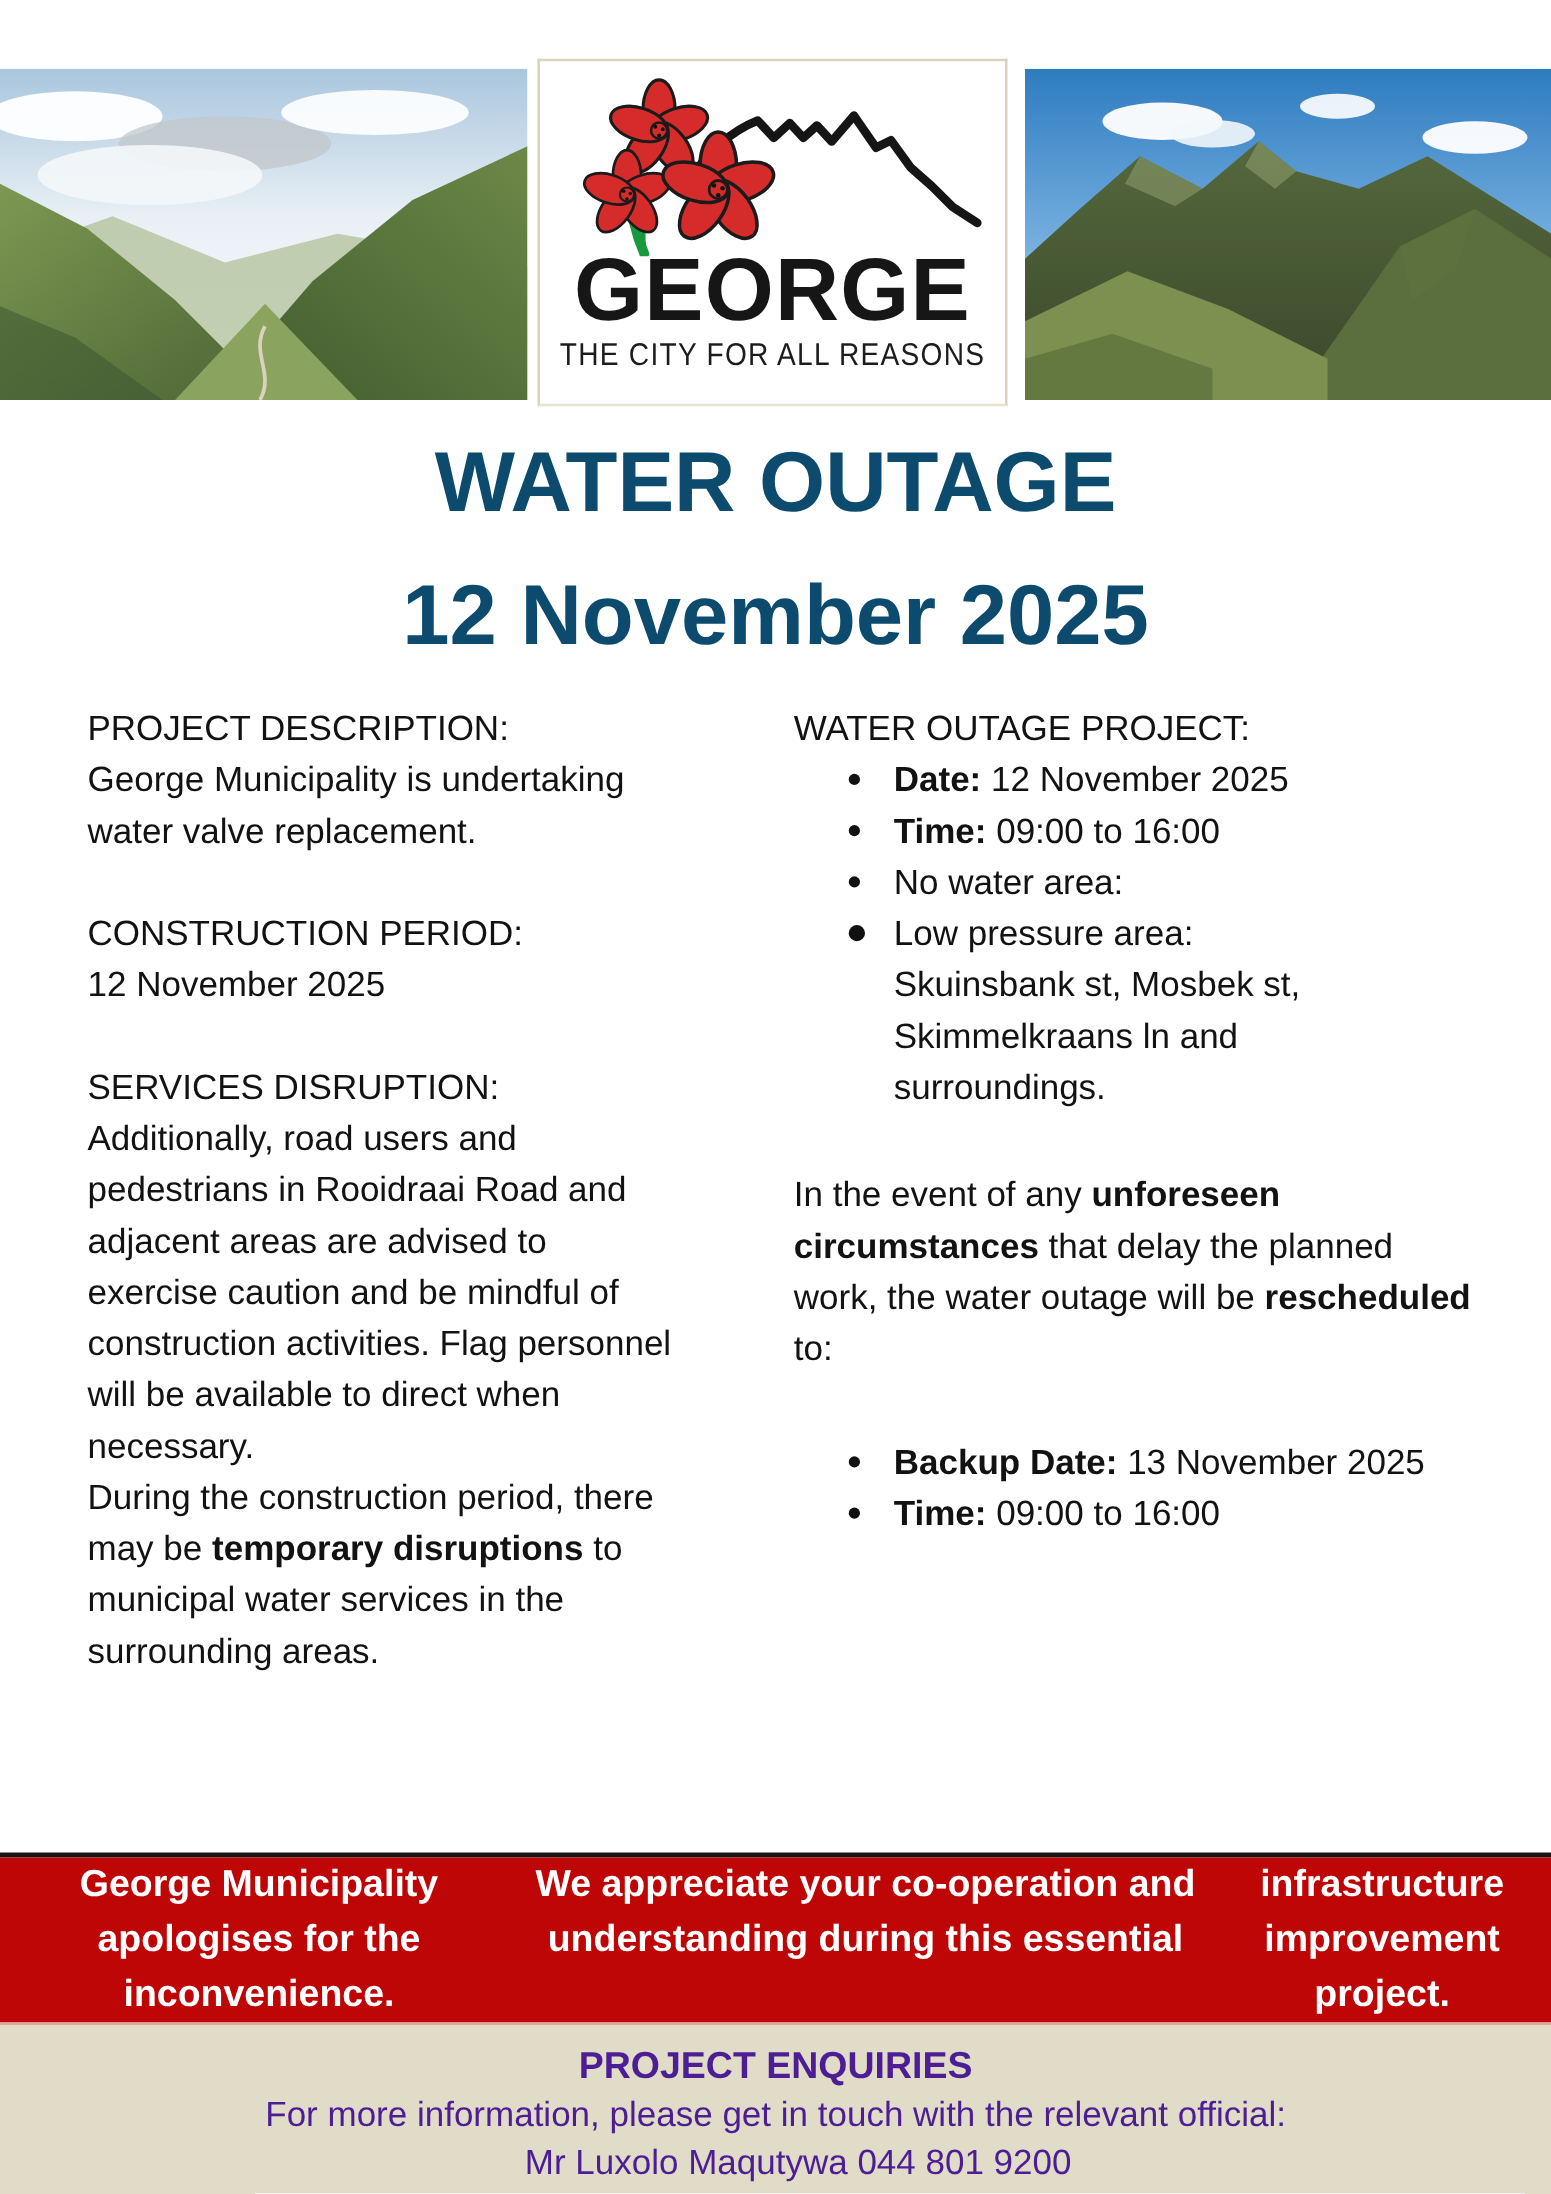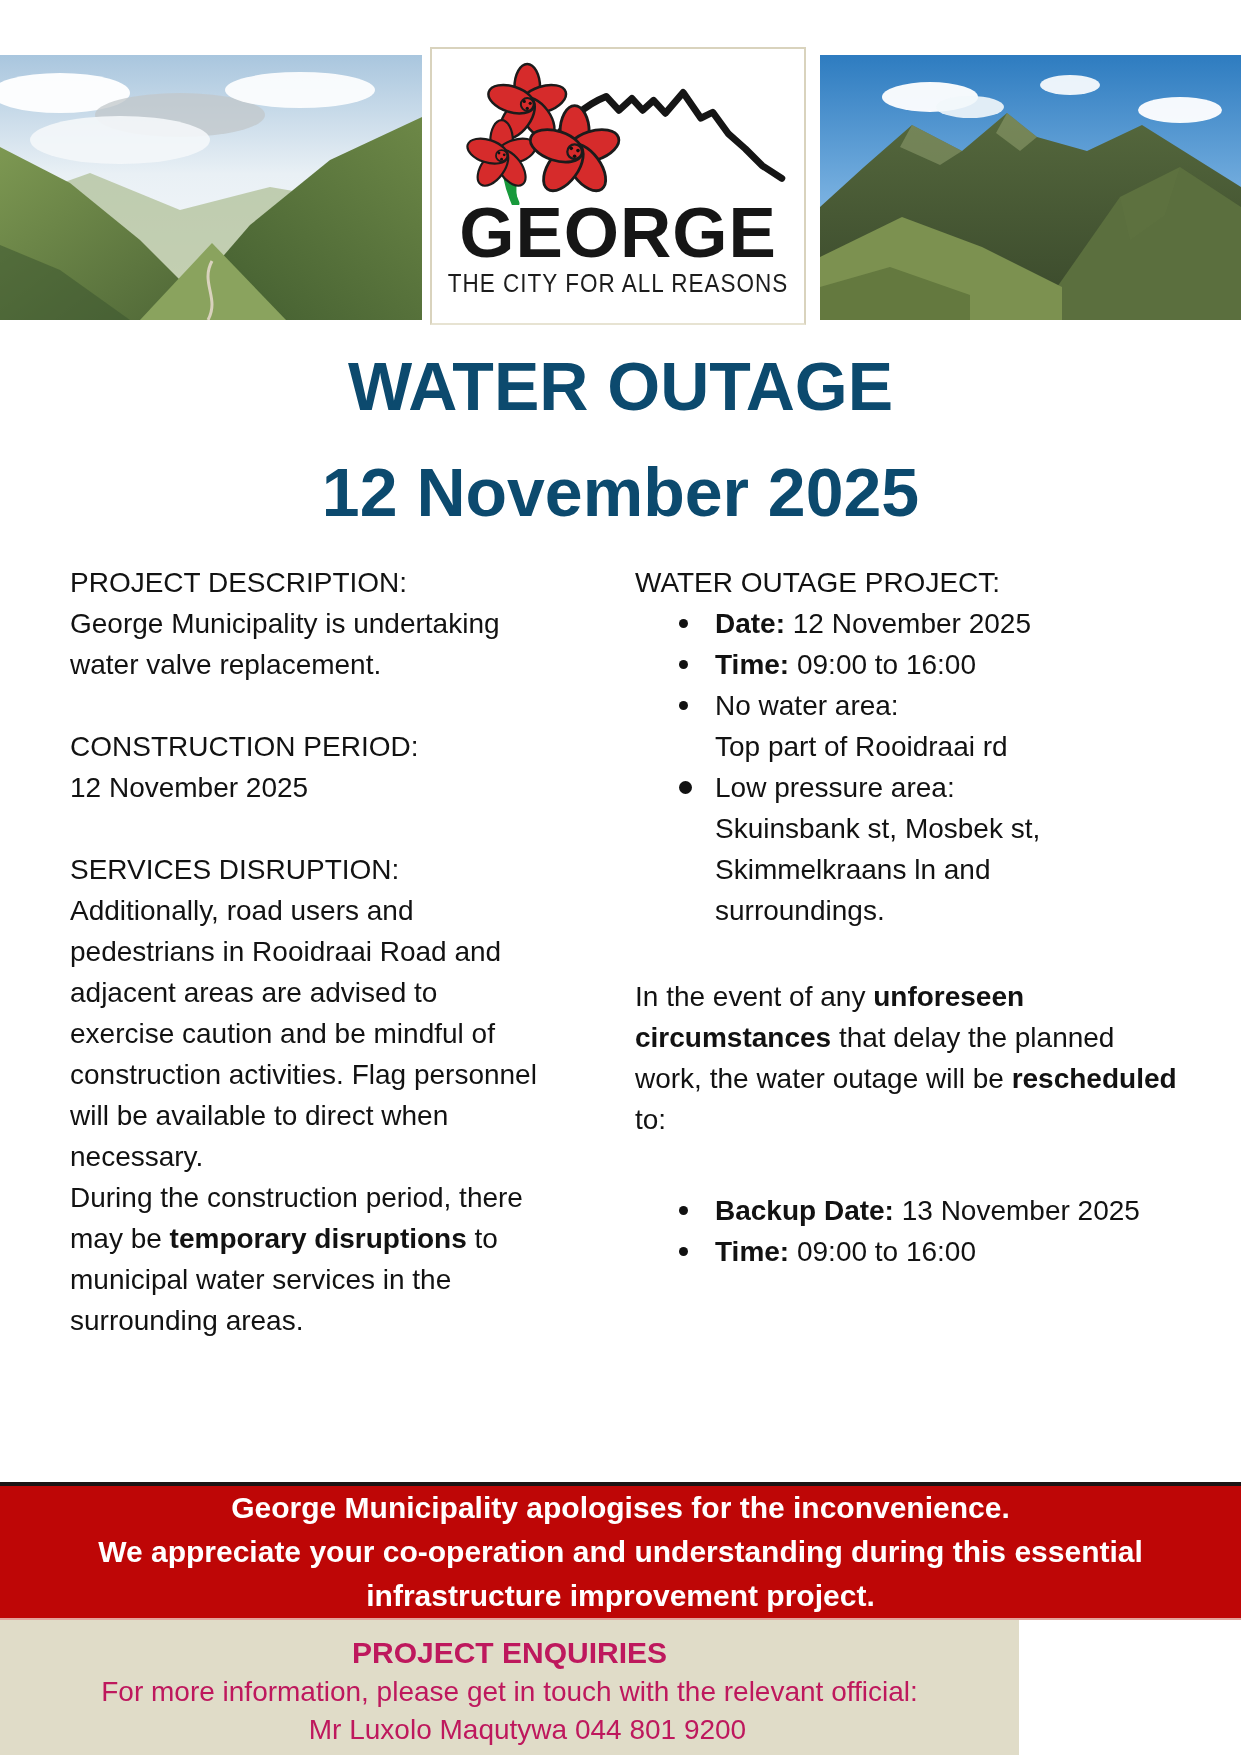--- a/index.html
+++ b/index.html
@@ -57,26 +57,26 @@
   }
   .b-row.big .b-dot::before{width:13px;height:13px;margin-top:14px;}
   .b-txt{flex:1;}
   .gap45{height:45px;}
   .gap50{height:50px;}
   
   .black-rule{position:absolute;top:1482px;left:0;width:1241px;height:4px;background:#1b1414;}
   .apology-banner{
     position:absolute;top:1486px;left:0;width:1241px;height:132px;
     background:#be0606;color:#ffffff;font-weight:bold;font-size:30px;line-height:44px;
-    display:flex;flex-direction:column;justify-content:center;text-align:center;
+    display:flex;flex-direction:row;justify-content:center;text-align:center;
   }
   .pink-line{position:absolute;top:1618px;left:0;width:1241px;height:2px;background:#e2a39b;}
   .enquiries{
-    position:absolute;top:1620px;left:0;width:1019px;height:135px;
-    background:#e0dcc8;color:#be185d;text-align:center;font-size:28px;
+    position:absolute;top:1620px;left:0;width:1241px;height:135px;
+    background:#e0dcc8;color:#4c1d95;text-align:center;font-size:28px;
   }
   .enquiries .eq-heading{font-weight:bold;font-size:30px;line-height:40px;margin-top:13px;}
   .enquiries .eq-body{line-height:38px;}
   .enquiries .eq-contact{font-weight:normal;line-height:38px;padding-left:36px;}
 </style>
 </head>
 <body>
 
 <div class="doc">
 
@@ -191,21 +191,20 @@
         <span class="b-txt"><b>Date:</b> <span>12 November 2025</span></span>
       </div>
       <div class="b-row">
         <span class="b-dot"></span>
         <span class="b-txt"><b>Time:</b> <span>09:00 to 16:00</span></span>
       </div>
       <div class="b-row">
         <span class="b-dot"></span>
         <span class="b-txt">
           <div class="h">No water area:</div>
-          <div>Top part of Rooidraai rd</div>
         </span>
       </div>
       <div class="b-row big">
         <span class="b-dot"></span>
         <span class="b-txt h">
           <div>Low pressure area:</div>
           <div>Skuinsbank st, Mosbek st,</div>
           <div>Skimmelkraans ln and</div>
           <div>surroundings.</div>
         </span>

